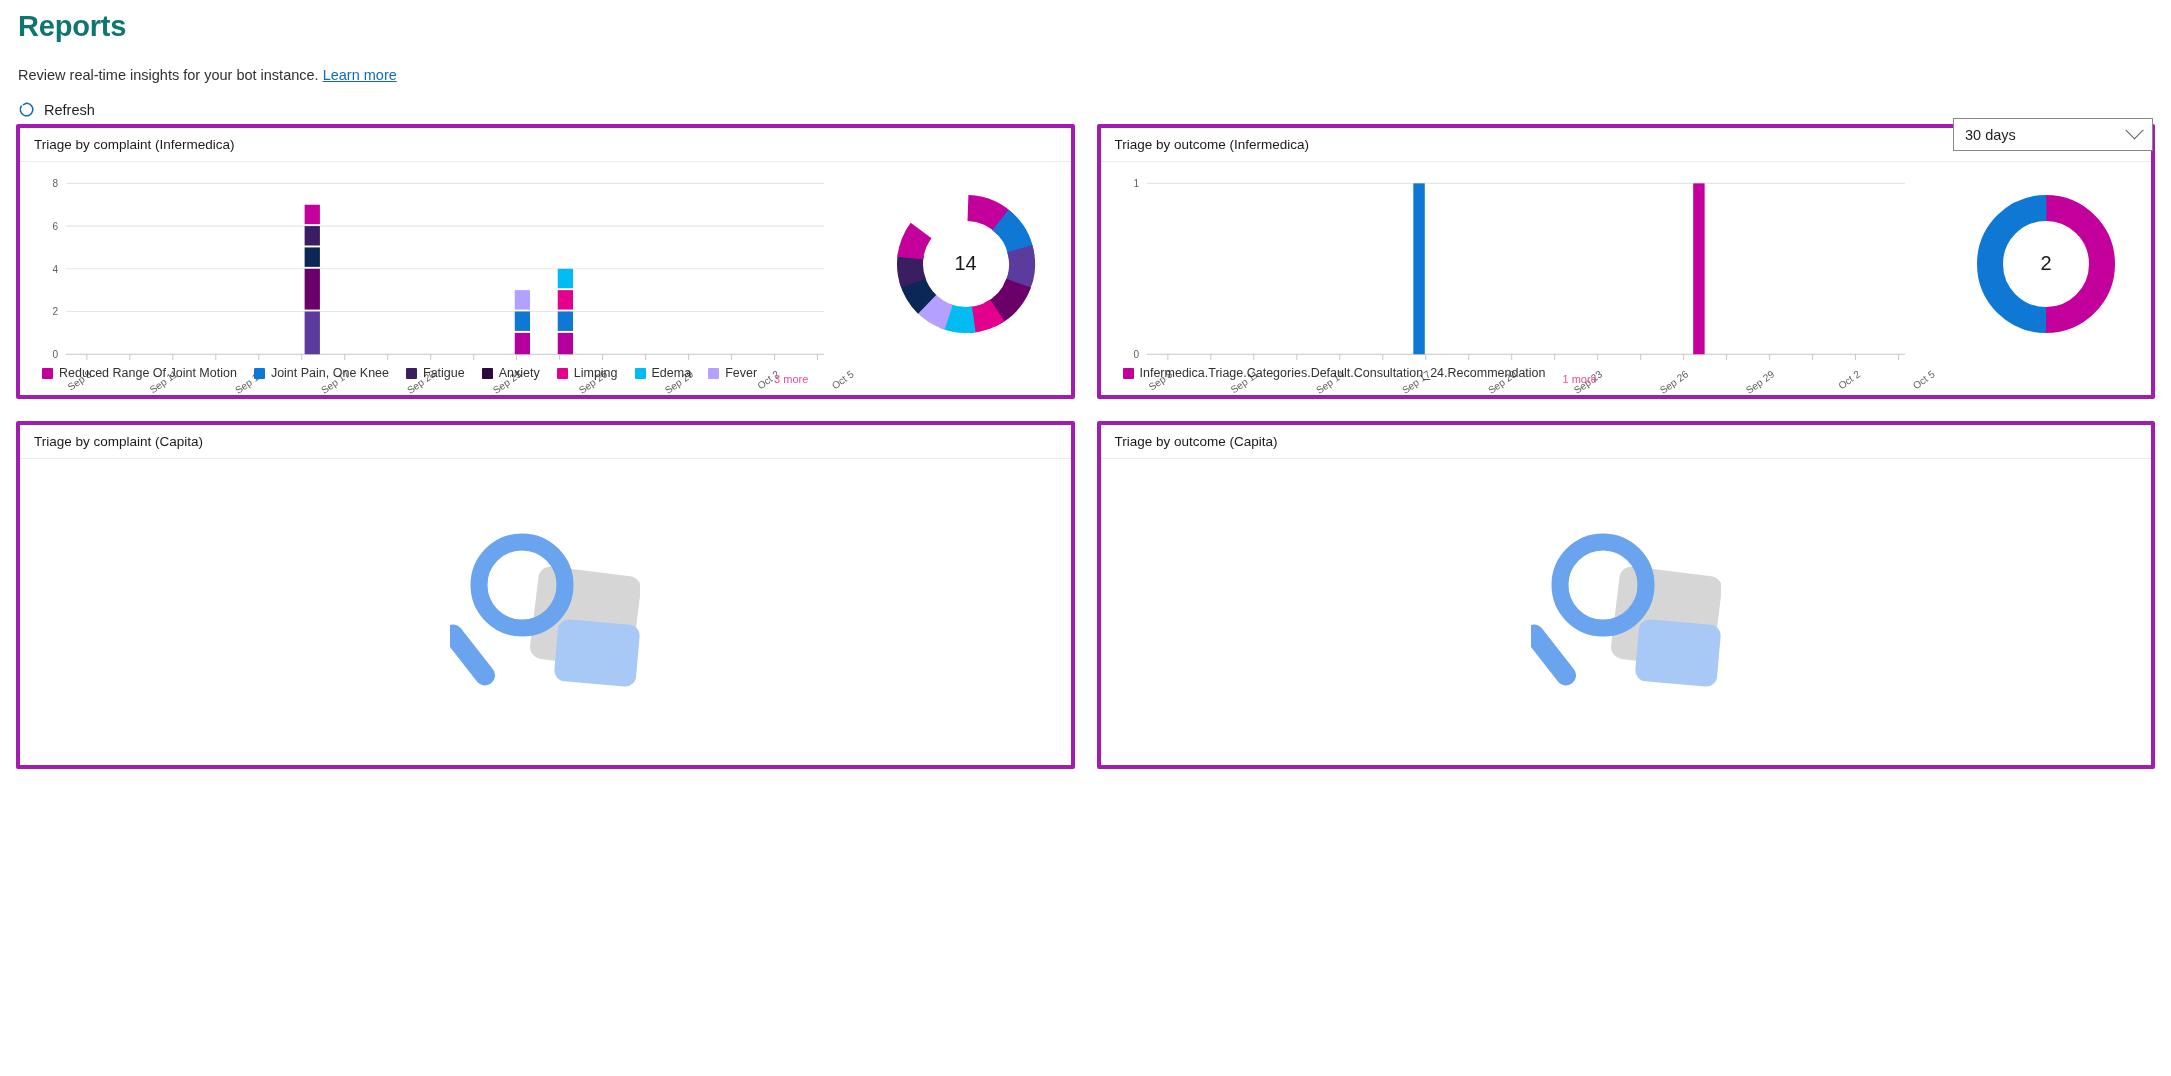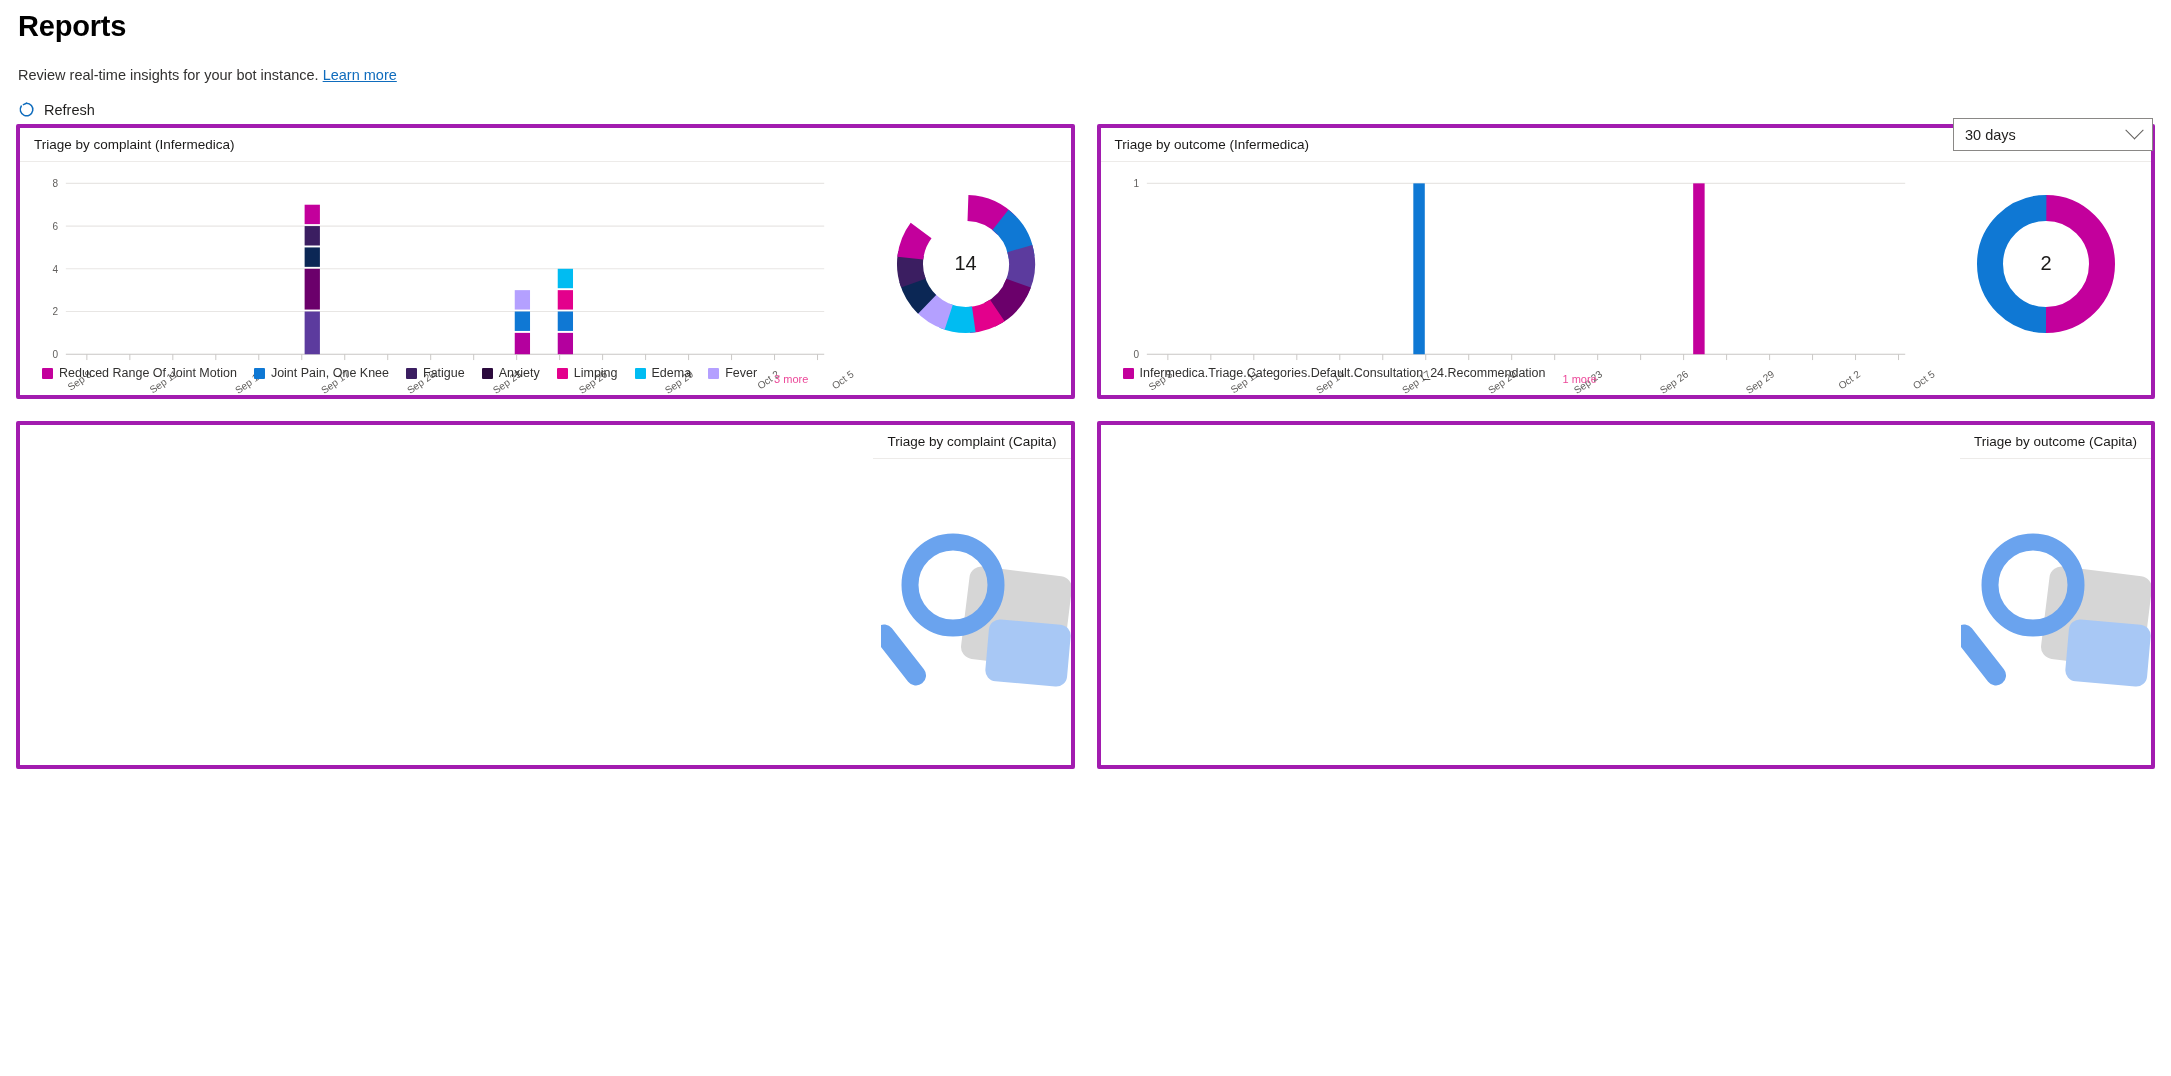--- a/index.html
+++ b/index.html
@@ -12,21 +12,21 @@
     overflow: hidden;
   }
   .page { position: relative; width: 2171px; height: 1076px; padding: 0 16px; }
 
   
   .page-title {
     font-size: 29px;
     font-weight: bold;
     letter-spacing: -0.2px;
     margin: 10px 0 0 2px;
-    color: #000000;
+    color: #0f766e;
   }
   .subtitle-row {
     margin: 24px 0 8px 2px;
     font-size: 14.5px;
     color: #323130;
   }
   .subtitle-row a {
     color: #0f6cbd;
     text-decoration: underline;
   }
@@ -111,21 +111,21 @@
     height: 34px;
     display: flex;
     align-items: center;
     padding: 0 14px;
     border-bottom: 1px solid #edebe9;
     font-size: 13.5px;
     color: #1b1a19;
   }
   .card-body { position: relative; flex: 1; }
   .card-top { height: 275px; }
-  .card-bottom { height: 348px; align-items: flex-end; }
+  .card-bottom { height: 348px; }
 
   
   .chart-wrap {
     position: relative;
     width: 100%;
     height: 100%;
     display: flex;
   }
   .plot { position: relative; flex: 1; }
   .donut-slot {

